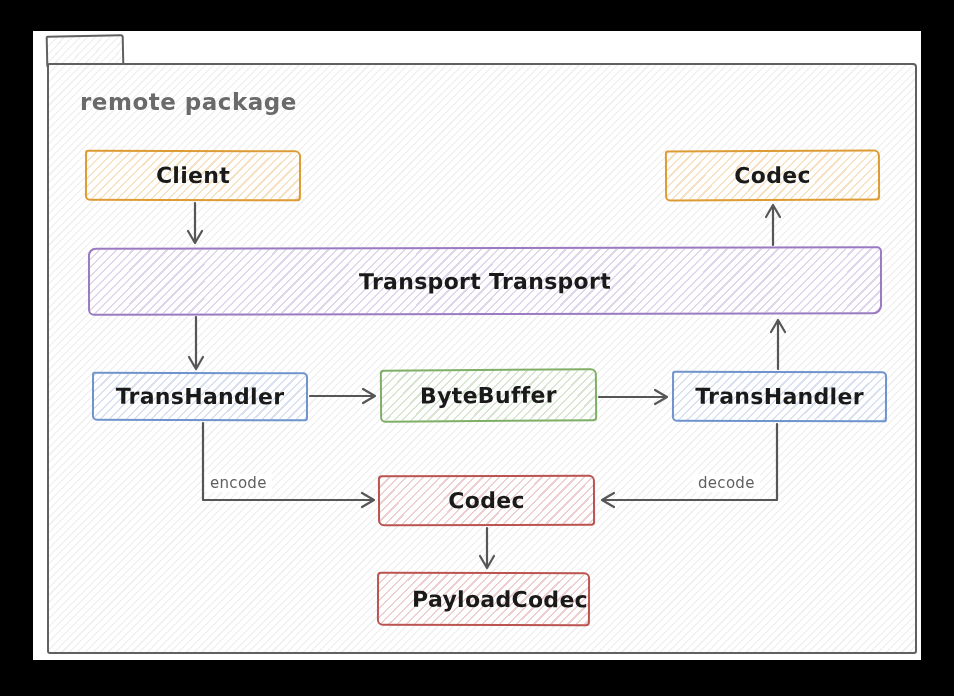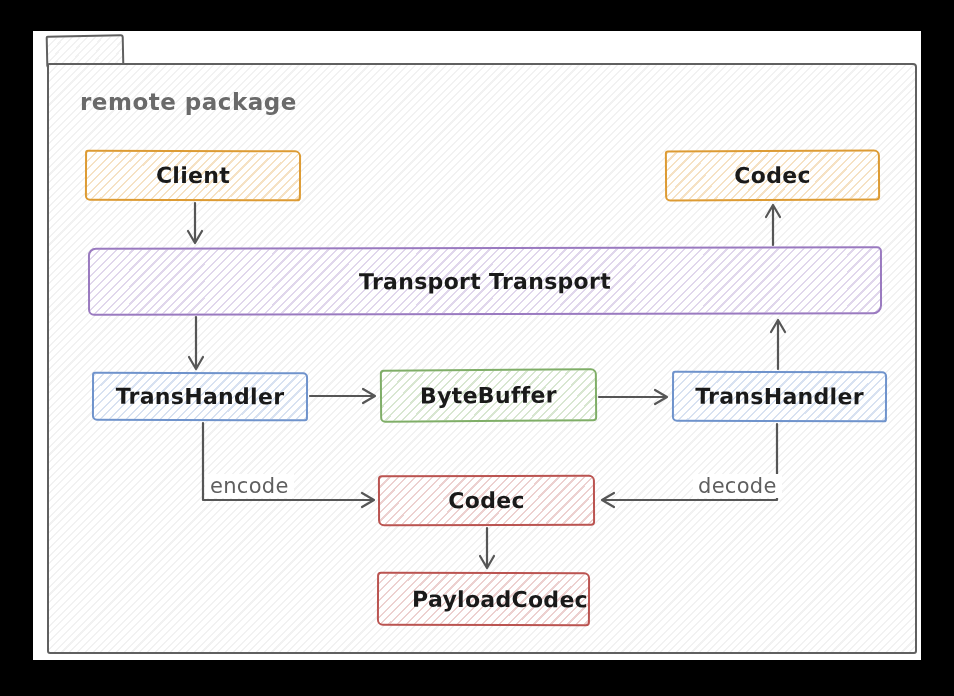--- a/index.html
+++ b/index.html
@@ -59,21 +59,21 @@
   #node-pipeline     {left:55px; top:216px;width:794px;height:68px;transform:rotate(-0.1deg);}
   #node-th-left      {left:59px; top:341px;width:216px;height:49px;transform:rotate(0.15deg);}
   #node-bytebuffer   {left:347px;top:338px;width:217px;height:53px;transform:rotate(-0.4deg);}
   #node-th-right     {left:639px;top:340px;width:215px;height:51px;transform:rotate(0.2deg);}
   #node-codec        {left:345px;top:444px;width:217px;height:51px;transform:rotate(-0.2deg);}
   #node-payloadcodec {left:344px;top:541px;width:213px;height:54px;transform:rotate(0.2deg);justify-content:flex-end;}
   #edges-svg{position:absolute;left:0;top:0;width:888px;height:629px;pointer-events:none;}
   #edges-svg path{stroke:#565656;stroke-width:2.2;fill:none;stroke-linecap:round;stroke-linejoin:round;}
   .edge-label{
     position:absolute;background:#fff;padding:0 5px;
-    font-size:21px;color:#5f5f5f;letter-spacing:0.3px;
+    font-size:15px;color:#5f5f5f;letter-spacing:0.3px;
   }
   #label-encode{left:172px;top:443px;}
   #label-decode{left:660px;top:443px;}
 </style>
 </head>
 <body>
 
 <div id="stage">
   <div id="page">
 

